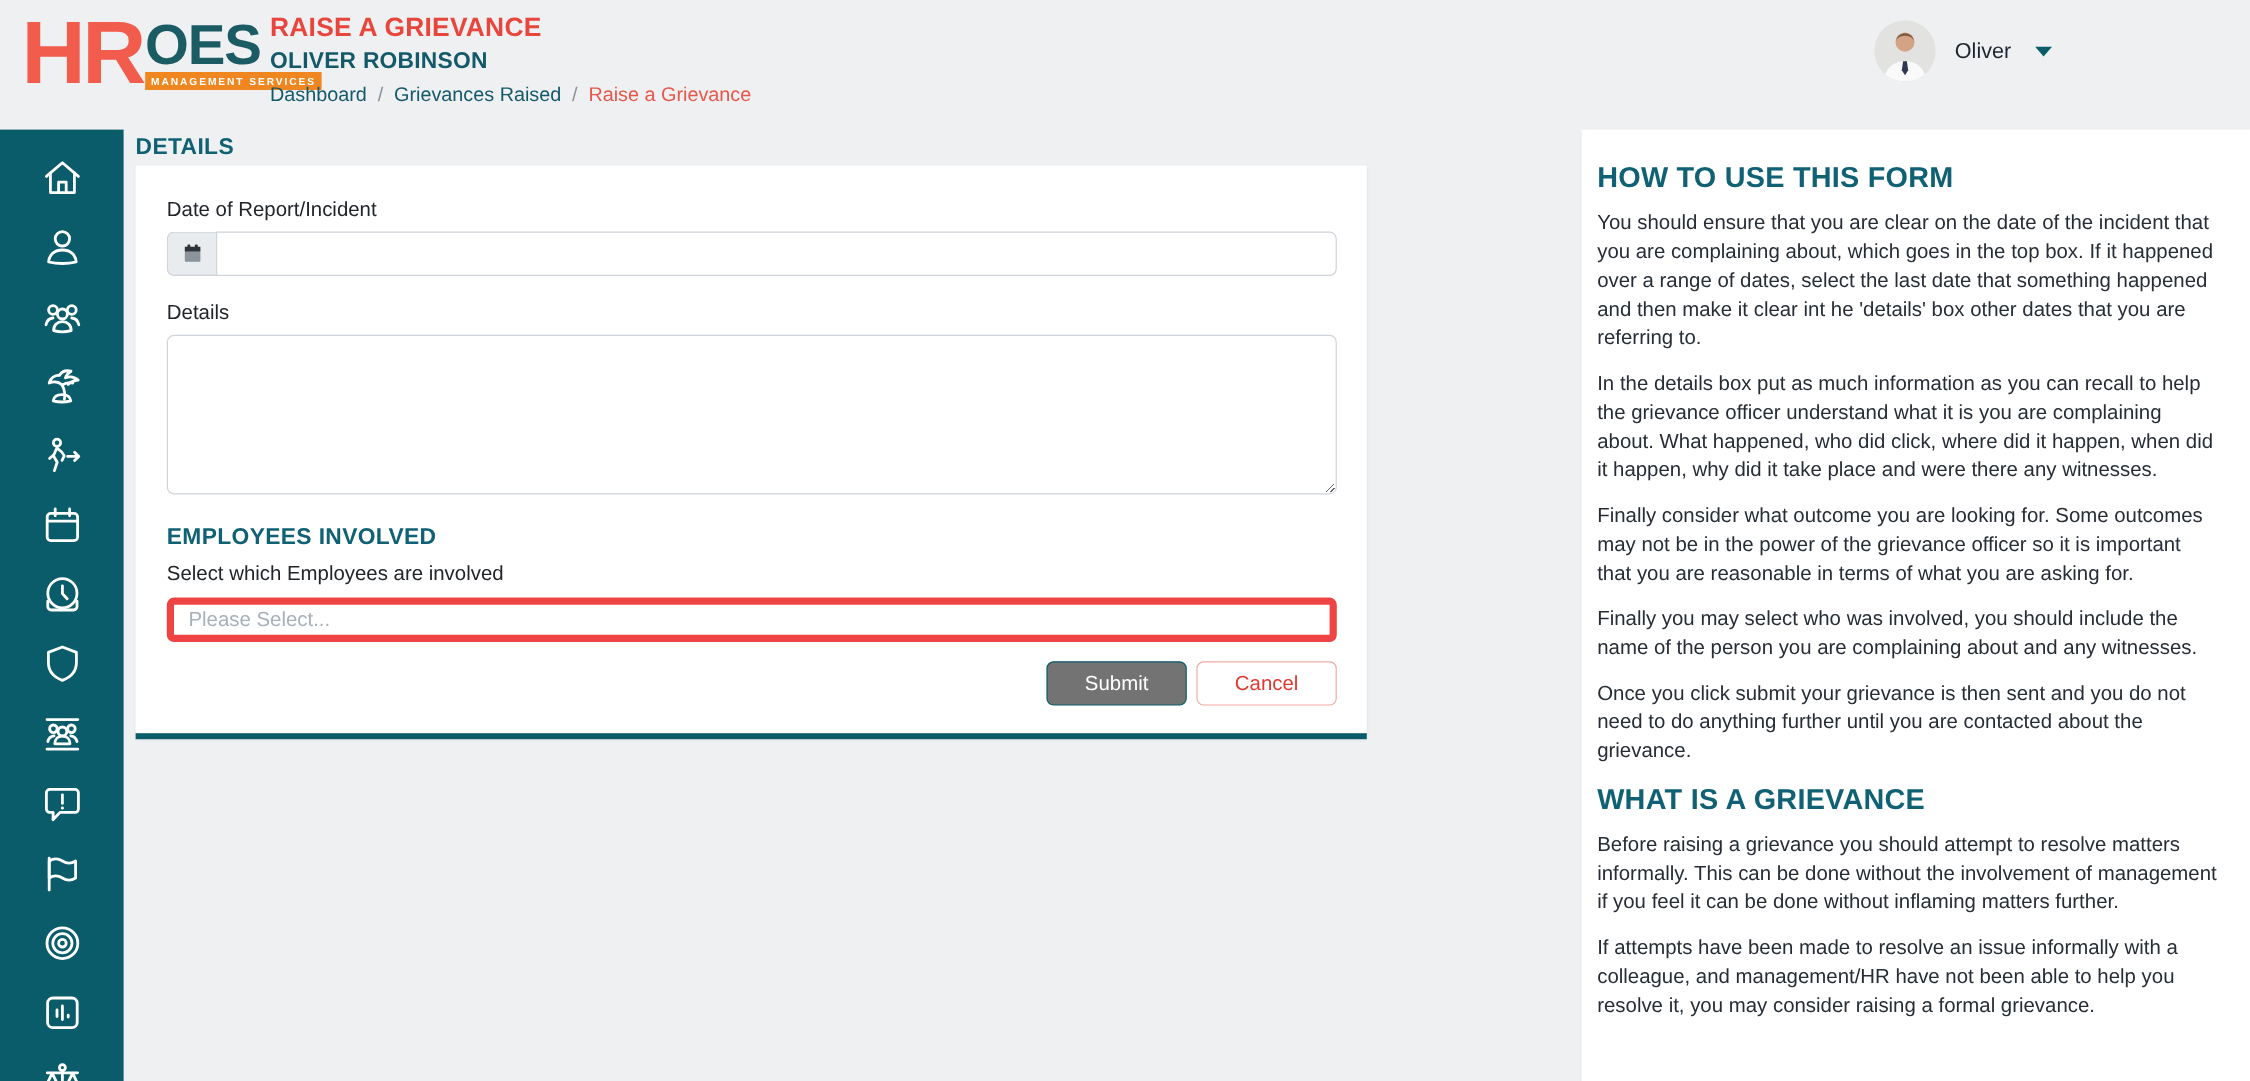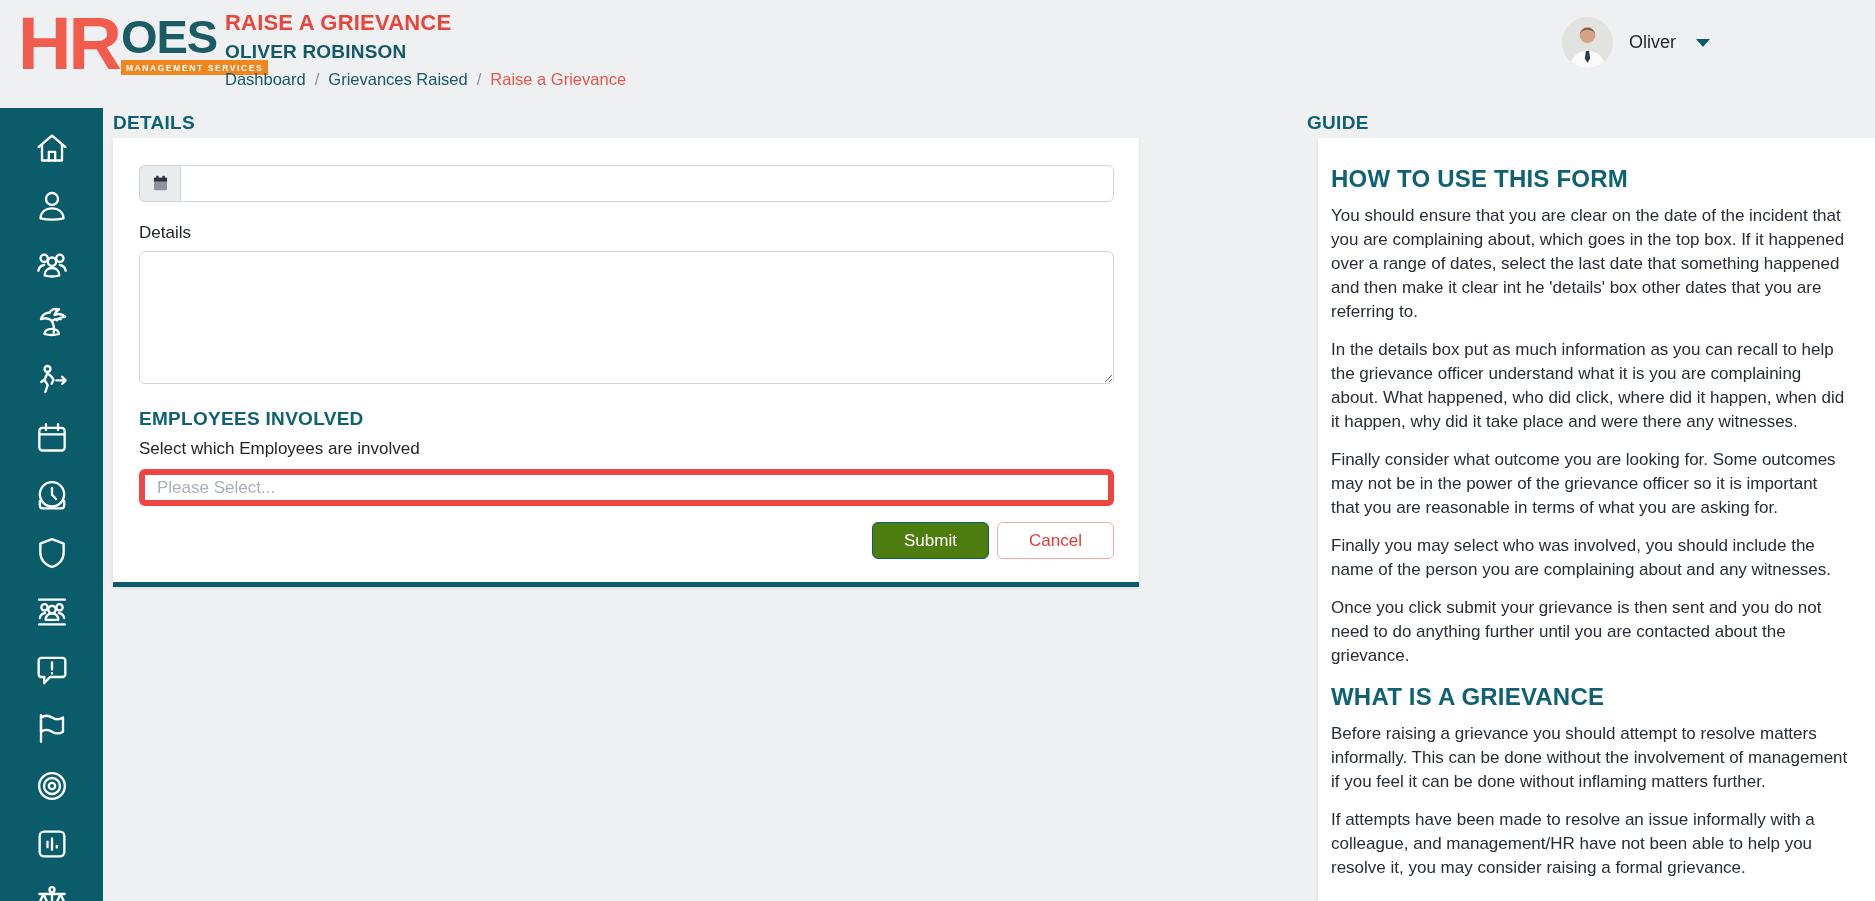--- a/index.html
+++ b/index.html
@@ -55,21 +55,21 @@
     line-height:23px; margin-bottom:9px; }
   .emp-label { margin-bottom:10px; }
   .select-input { width:100%; height:37px; border:6px solid #ef4444; border-radius:6px; font-size:17px;
     padding:0 12px; margin-bottom:16px; outline:none; color:#000000; cursor:pointer;
     font-family:"Liberation Sans",sans-serif; }
   .select-input::placeholder { color:#a8b0b9; }
   .date-input::placeholder { color:#a8b0b9; }
   .btn-row { display:flex; justify-content:flex-end; gap:8px; }
   .btn { height:37px; min-width:117px; border-radius:6px; font-size:17px; font-weight:500;
     font-family:"Liberation Sans",sans-serif; cursor:pointer; padding:0 30px; }
-  .btn-submit { background:#4d7c0f; color:#ffffff; border:1px solid #0b5c6a; }
+  .btn-submit { background:#737373; color:#ffffff; border:1px solid #0b5c6a; }
   .btn-cancel { background:#ffffff; color:#e03a30; border:1px solid #f2aba4; }
   
   .guide { position:absolute; left:1307px; top:108px; width:568px; }
   .guide-card { margin-left:11px; margin-top:0; padding:12px 26px 40px 13px; min-height:800px; }
   .guide-card h2 { font-size:24px; font-weight:700; color:#0f6173; letter-spacing:.2px;
     margin:14px 0 10px; line-height:30px; }
   .guide-card p { font-size:17px; line-height:24px; color:#272d35; margin:0 0 14px; }
 </style>
 </head>
 <body>
@@ -209,20 +209,21 @@
           <circle cx="12" cy="4.6" r="1.5"></circle>
           <path d="M4.4 7.2h15.2M12 6.1v13.6M8.6 19.7h6.8"></path>
           <path d="M3.9 13.6 6.9 7.4l3 6.2a3.2 3.2 0 0 1-6 0zM14.1 13.6l3-6.2 3 6.2a3.2 3.2 0 0 1-6 0z"></path>
         </svg></span>
     </div>
   </div>
 
 <div class="main">
   <div class="panel-heading">DETAILS</div>
   <div class="card details-card">
+    <label class="field-label">Date of Report/Incident</label>
     <div class="date-group">
       <span class="date-addon">
         <svg width="17" height="17" viewBox="0 0 17 17">
           <rect x="4.2" y="0.8" width="2.4" height="3.4" rx="0.8" fill="#2f3237"></rect>
           <rect x="10.4" y="0.8" width="2.4" height="3.4" rx="0.8" fill="#2f3237"></rect>
           <rect x="2" y="2.6" width="13" height="4.2" fill="#2f3237"></rect>
           <rect x="2" y="6.8" width="13" height="8.4" rx="1" fill="#8d939b"></rect>
         </svg>
       </span>
       <input class="date-input" type="text" value="" style="">
@@ -233,21 +234,20 @@
     <label class="field-label emp-label">Select which Employees are involved</label>
     <input class="select-input" type="text" placeholder="Please Select..." style="">
     <div class="btn-row">
       <button class="btn btn-submit">Submit</button>
       <button class="btn btn-cancel">Cancel</button>
     </div>
   </div>
 </div>
 
 <div class="guide">
-  <div class="panel-heading">GUIDE</div>
   <div class="card guide-card" id="guide-card">
       <h2>HOW TO USE THIS FORM</h2>
       <p>You should ensure that you are clear on the date of the incident that you are complaining about, which goes in the top box. If it happened over a range of dates, select the last date that something happened and then make it clear int he 'details' box other dates that you are referring to.</p>
       <p>In the details box put as much information as you can recall to help the grievance officer understand what it is you are complaining about. What happened, who did click, where did it happen, when did it happen, why did it take place and were there any witnesses.</p>
       <p>Finally consider what outcome you are looking for. Some outcomes may not be in the power of the grievance officer so it is important that you are reasonable in terms of what you are asking for.</p>
       <p>Finally you may select who was involved, you should include the name of the person you are complaining about and any witnesses.</p>
       <p>Once you click submit your grievance is then sent and you do not need to do anything further until you are contacted about the grievance.</p>
       <h2>WHAT IS A GRIEVANCE</h2>
       <p>Before raising a grievance you should attempt to resolve matters informally. This can be done without the involvement of management if you feel it can be done without inflaming matters further.</p>
       <p>If attempts have been made to resolve an issue informally with a colleague, and management/HR have not been able to help you resolve it, you may consider raising a formal grievance.</p>

